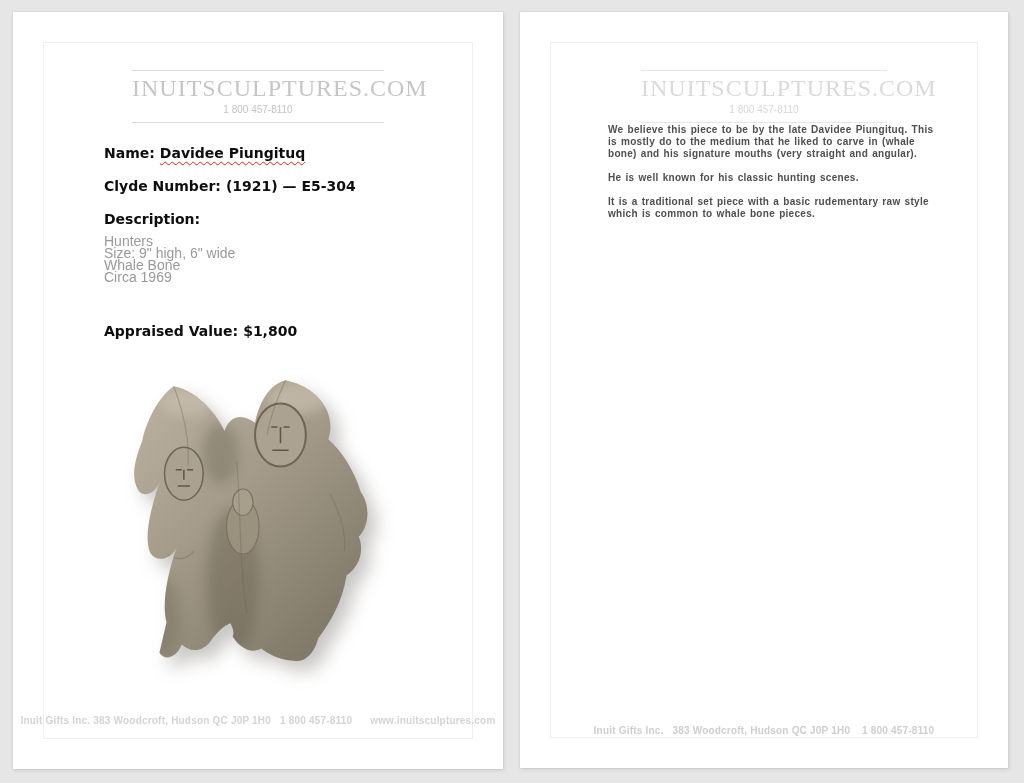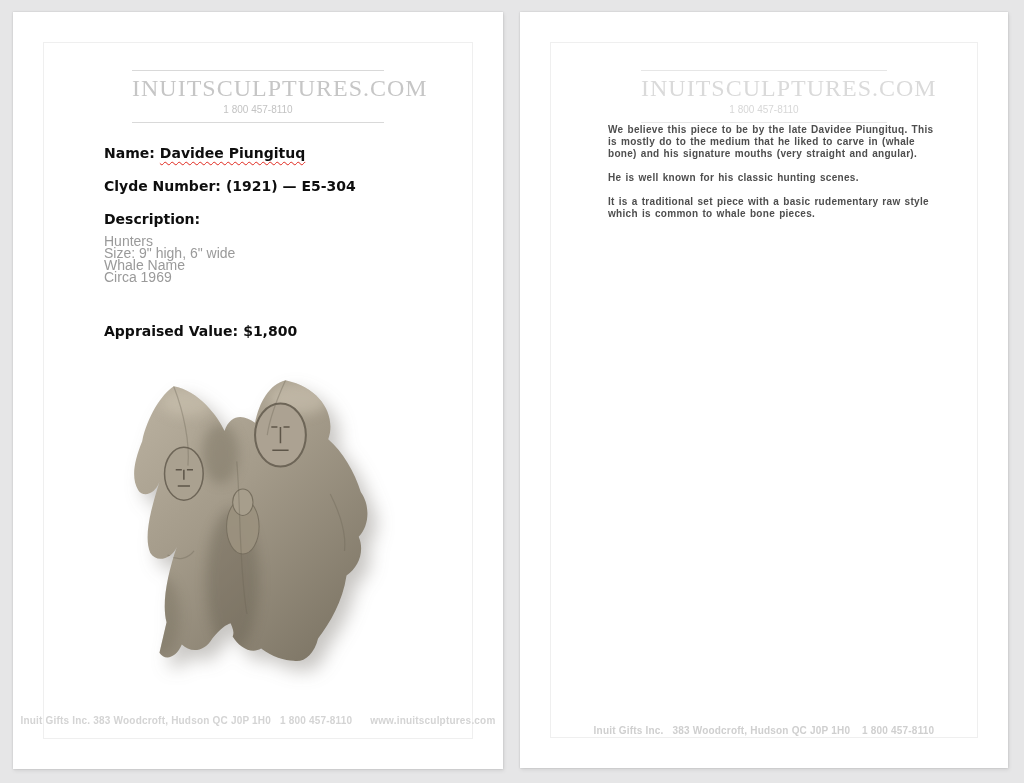--- a/index.html
+++ b/index.html
@@ -73,21 +73,21 @@
       </div>
       <div class="field">
         <span class="lbl">Clyde Number:</span><span>(1921) — E5-304</span>
       </div>
       <div class="field desc">
         <span>Description:</span>
       </div>
       <div class="desc-lines">
         <div>Hunters</div>
         <div>Size: 9" high, 6" wide</div>
-        <div>Whale Name</div>
+        <div>Whale Bone</div>
         <div>Circa 1969</div>
       </div>
       <div class="field appraised">
         <span class="lbl">Appraised Value:</span><span>$1,800</span>
       </div>
     </div>
 
     <div class="photo" title="Whale bone sculpture of two hooded hunters">
       <svg viewBox="0 0 240 295" xmlns="http://www.w3.org/2000/svg">
         <defs>

